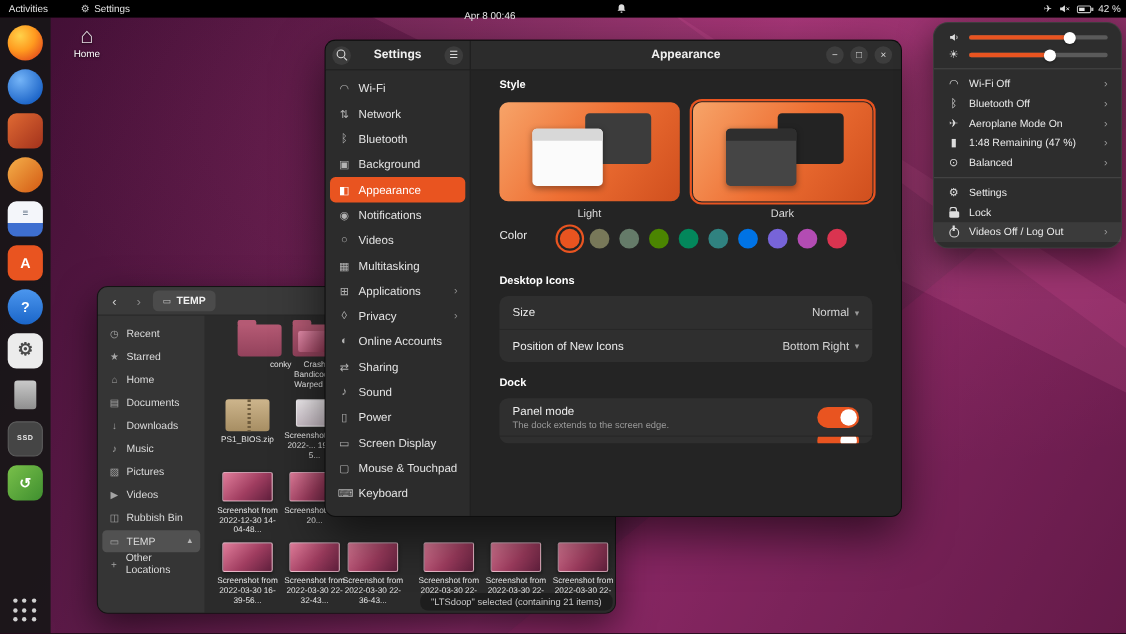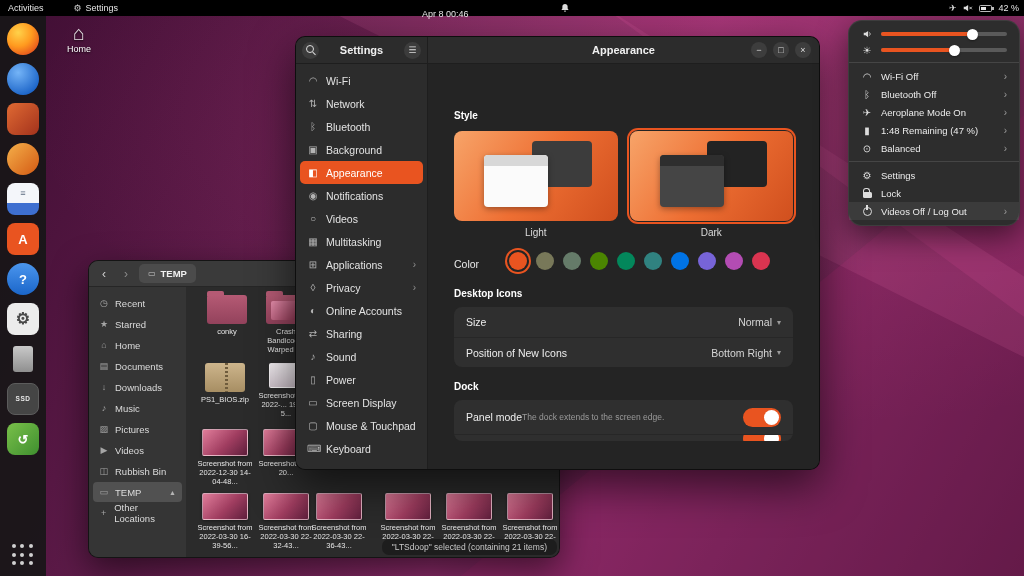--- a/index.html
+++ b/index.html
@@ -117,38 +117,38 @@
   .wc { width:16px; height:16px; border-radius:50%; background:#3d3d3d; color:#ddd; font-size:9px;
         display:flex; align-items:center; justify-content:center; line-height:1; }
   .sw-body { flex:1; display:flex; min-height:0; }
   .sw-side { width:132px; flex:none; background:#2c2c2c; border-right:1px solid #1e1e1e; padding:5px 4px; }
   .sw-item { height:23px; display:flex; align-items:center; gap:7px; padding:0 7px; border-radius:5px;
              font-size:10.5px; color:#e3e3e3; }
   .sw-item .ic { width:12px; text-align:center; font-size:10px; color:#b3b3b3; }
   .sw-item.active { background:#e95420; color:#fff; }
   .sw-item.active .ic { color:#fff; }
   .sw-item .chev { margin-left:auto; color:#8f8f8f; font-size:10px; }
-  .sw-content { flex:1; background:#242424; padding:8px 26px 0; overflow:hidden;margin-top:38px; }
+  .sw-content { flex:1; background:#242424; padding:8px 26px 0; overflow:hidden; }
   .sec-title { font-size:10px; font-weight:bold; color:#fff; margin-bottom:10px; }
   .sec-title.mt1 { margin-top:18px; margin-bottom:8px; }
   .sec-title.mt2 { margin-top:14px; margin-bottom:8px; }
   .style-cards { display:flex; gap:12px; }
   .style-card { width:164px; height:90px; border-radius:8px; position:relative; overflow:hidden;
     background:linear-gradient(125deg,#f7a469 0%,#ee6f33 50%,#d04f1e 100%); }
   .style-card .w-back { position:absolute; right:26px; top:10px; width:60px; height:46px; border-radius:4px; background:#3c3c3c; }
   .style-card .w-front { position:absolute; left:30px; top:24px; width:64px; height:52px; border-radius:4px;
     background:#fbfbfb; box-shadow:0 2px 6px rgba(0,0,0,.35); }
   .style-card .w-front::before { content:""; display:block; height:11px; border-radius:4px 4px 0 0; background:#d8d8d8; }
   .card-dark .w-back { background:#232323; }
   .card-dark .w-front { background:#454545; }
   .card-dark .w-front::before { background:#2e2e2e; }
   .style-card.selected { box-shadow:0 0 0 1px #242424, 0 0 0 3px #e95420; }
   .style-labels { display:flex; gap:12px; margin-top:6px; }
   .style-labels div { width:164px; text-align:center; font-size:10px; color:#dcdcdc; }
-  .color-row { display:flex; align-items:flex-end; gap:18px; margin-top:8px; height:24px; }
+  .color-row { display:flex; align-items:flex-start; gap:18px; margin-top:8px; height:24px; }
   .color-lbl { font-size:10.5px; color:#e8e8e8; margin-right:12px; }
   .swatch { width:18px; height:18px; border-radius:50%; flex:none; }
   .swatch.selected { box-shadow:0 0 0 2px #242424, 0 0 0 4px #e95420; }
   .g-card { background:#2f2f2f; border-radius:8px; }
   .g-row { display:flex; align-items:center; padding:0 12px; min-height:30px; border-top:1px solid #272727; }
   .g-row:first-child { border-top:none; }
   .g-row.tall { min-height:34px; padding-top:4px; padding-bottom:4px; }
   .g-row.cut { min-height:0; height:7px; overflow:hidden; }
   .g-row .lbl { font-size:10.5px; color:#ededed; }
   .g-row .sub { font-size:8.5px; color:#9a9a9a; margin-top:1px; }
@@ -279,21 +279,21 @@
           </div>
 
           <div class="fs-item">
             <span class="ic">+</span>
             <span>Other Locations</span>
 
           </div>
         </div>
       <div class="fw-content">
         <div class="fw-status">"LTSdoop" selected  (containing 21 items)</div>
-      <div class="file t-folder" style="left: 12px; top: 8px;">
+      <div class="file t-folder" style="left: 21px; top: 8px; text-align: right;">
             <div class="thumb"></div>
             <div class="fname">conky</div>
           </div>
           <div class="file t-folder-media" style="left: 71px; top: 8px;">
             <div class="thumb"></div>
             <div class="fname">Crash Bandicoo... Warped (...</div>
           </div>
           <div class="file t-zip" style="left: 10px; top: 76px;">
             <div class="thumb"></div>
             <div class="fname">PS1_BIOS.zip</div>
@@ -520,21 +520,21 @@
             <span class="g-right">
               <span class="dd-val">Bottom Right</span>
               <span class="dd-arr">▾</span>
             </span>
           </div>
         </div>
 
         <div class="sec-title mt2">Dock</div>
         <div class="g-card">
           <div class="g-row tall">
-            <span style="display:flex;flex-direction:row">
+            <span style="display:flex;flex-direction:column">
               <span class="lbl">Panel mode</span>
               <span class="sub">The dock extends to the screen edge.</span>
             </span>
             <span class="g-right">
                 <span class="toggle on"></span>
               </span>
           </div>
           <div class="g-row cut">
             <span class="g-right">
                 <span class="toggle on"></span>

